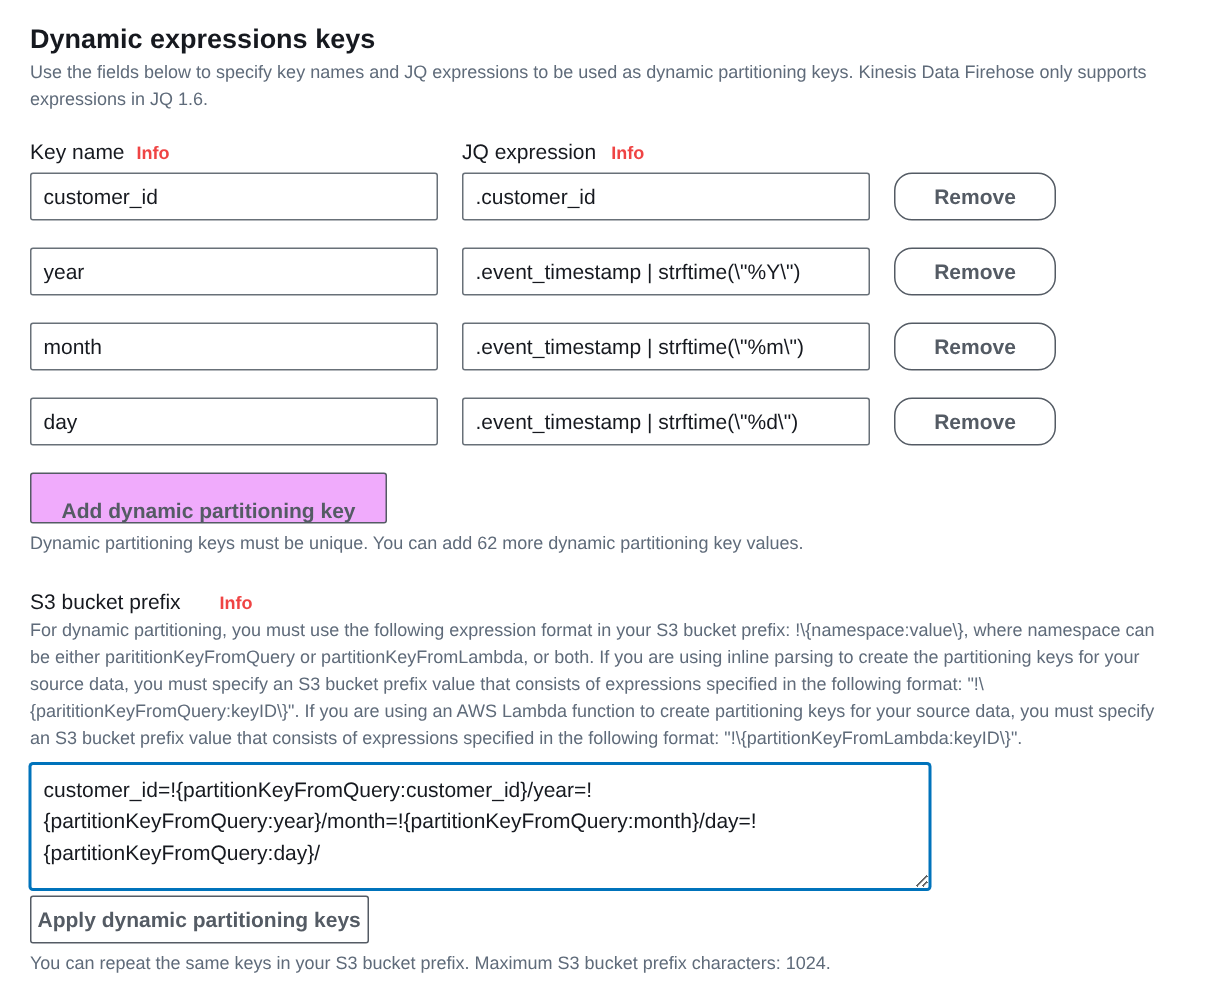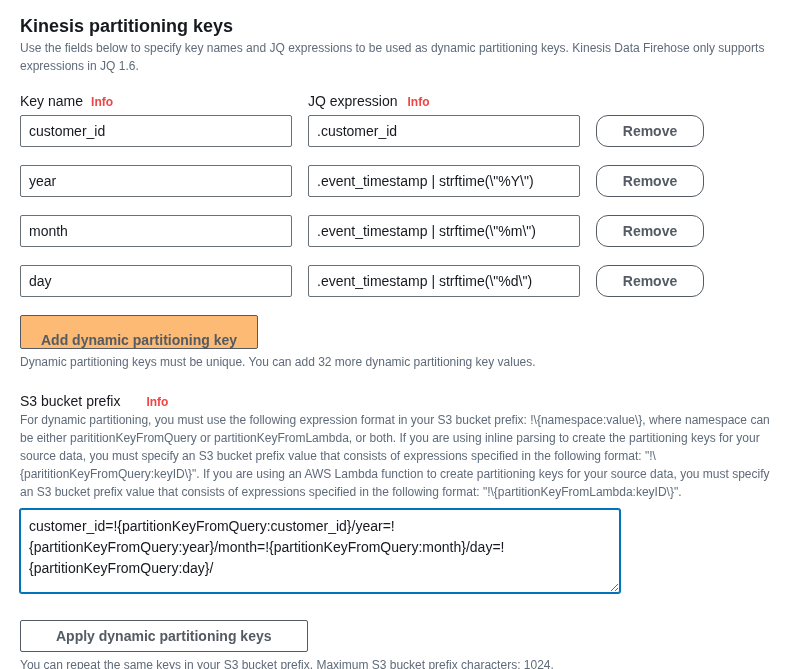--- a/index.html
+++ b/index.html
@@ -81,21 +81,21 @@
       font-weight: 700;
       color: #545b64;
       cursor: pointer;
       font-family: inherit;
     }
     .add-btn {
       height: 32px;
       padding: 16px 20px;
       border: 1px solid #545b64;
       border-radius: 2px;
-      background: #fdba74;
+      background: #f0abfc;
       font-size: 14px;
       font-weight: 700;
       color: #545b64;
       cursor: pointer;
       font-family: inherit;
       margin-top: 0px;
       text-align: center;
     }
     .helper-text {
       font-size: 12px;
@@ -128,43 +128,43 @@
       box-shadow: 0 0 0 1px #0073bb;
       border-radius: 2px;
       font-size: 14px;
       font-family: inherit;
       color: #16191f;
       resize: both;
       line-height: 1.5;
     }
     .apply-btn {
       height: 32px;
-      padding: 0 35px;
+      padding: 0 4px;
       border: 1px solid #545b64;
       border-radius: 2px;
       background: #ffffff;
       font-size: 14px;
       font-weight: 700;
       color: #545b64;
       cursor: pointer;
       font-family: inherit;
-      margin-top: 24px;
+      margin-top: 1px;
       display: block;
     }
     .repeat-text {
       font-size: 12px;
       color: #5f6b7a;
       margin-top: 6px;
     }
   </style>
 </head>
 <body>
 
 <div>
-  <h2 class="section-title">Kinesis partitioning keys</h2>
+  <h2 class="section-title">Dynamic expressions keys</h2>
   <p class="section-description">Use the fields below to specify key names and JQ expressions to be used as dynamic partitioning keys. Kinesis Data Firehose only supports expressions in JQ 1.6.</p>
 
   <div class="columns-header">
     <div class="col-keyname-header">
       <span class="column-label">Key name</span>
       <span class="info-link">Info</span>
     </div>
     <div class="col-jq-header">
       <span class="column-label">JQ expression</span>
       <span class="info-link">Info</span>
@@ -189,21 +189,21 @@
     <button class="remove-btn">Remove</button>
   </div>
 
   <div class="key-row">
     <input type="text" class="text-input" value="day" style="">
     <input type="text" class="text-input" value=".event_timestamp | strftime(\&quot;%d\&quot;)" style="">
     <button class="remove-btn">Remove</button>
   </div>
 
   <button class="add-btn">Add dynamic partitioning key</button>
-  <p class="helper-text">Dynamic partitioning keys must be unique. You can add 32 more dynamic partitioning key values.</p>
+  <p class="helper-text">Dynamic partitioning keys must be unique. You can add 62 more dynamic partitioning key values.</p>
 
   <div class="prefix-header">
     <span class="prefix-title">S3 bucket prefix</span>
     <span class="info-link">Info</span>
   </div>
   <p class="prefix-description">For dynamic partitioning, you must use the following expression format in your S3 bucket prefix: !\{namespace:value\}, where namespace can be either parititionKeyFromQuery or partitionKeyFromLambda, or both. If you are using inline parsing to create the partitioning keys for your source data, you must specify an S3 bucket prefix value that consists of expressions specified in the following format: "!\{parititionKeyFromQuery:keyID\}". If you are using an AWS Lambda function to create partitioning keys for your source data, you must specify an S3 bucket prefix value that consists of expressions specified in the following format: "!\{partitionKeyFromLambda:keyID\}".</p>
 
   <textarea class="prefix-textarea" style="">customer_id=!{partitionKeyFromQuery:customer_id}/year=!{partitionKeyFromQuery:year}/month=!{partitionKeyFromQuery:month}/day=!{partitionKeyFromQuery:day}/</textarea>
 
   <button class="apply-btn">Apply dynamic partitioning keys</button>

